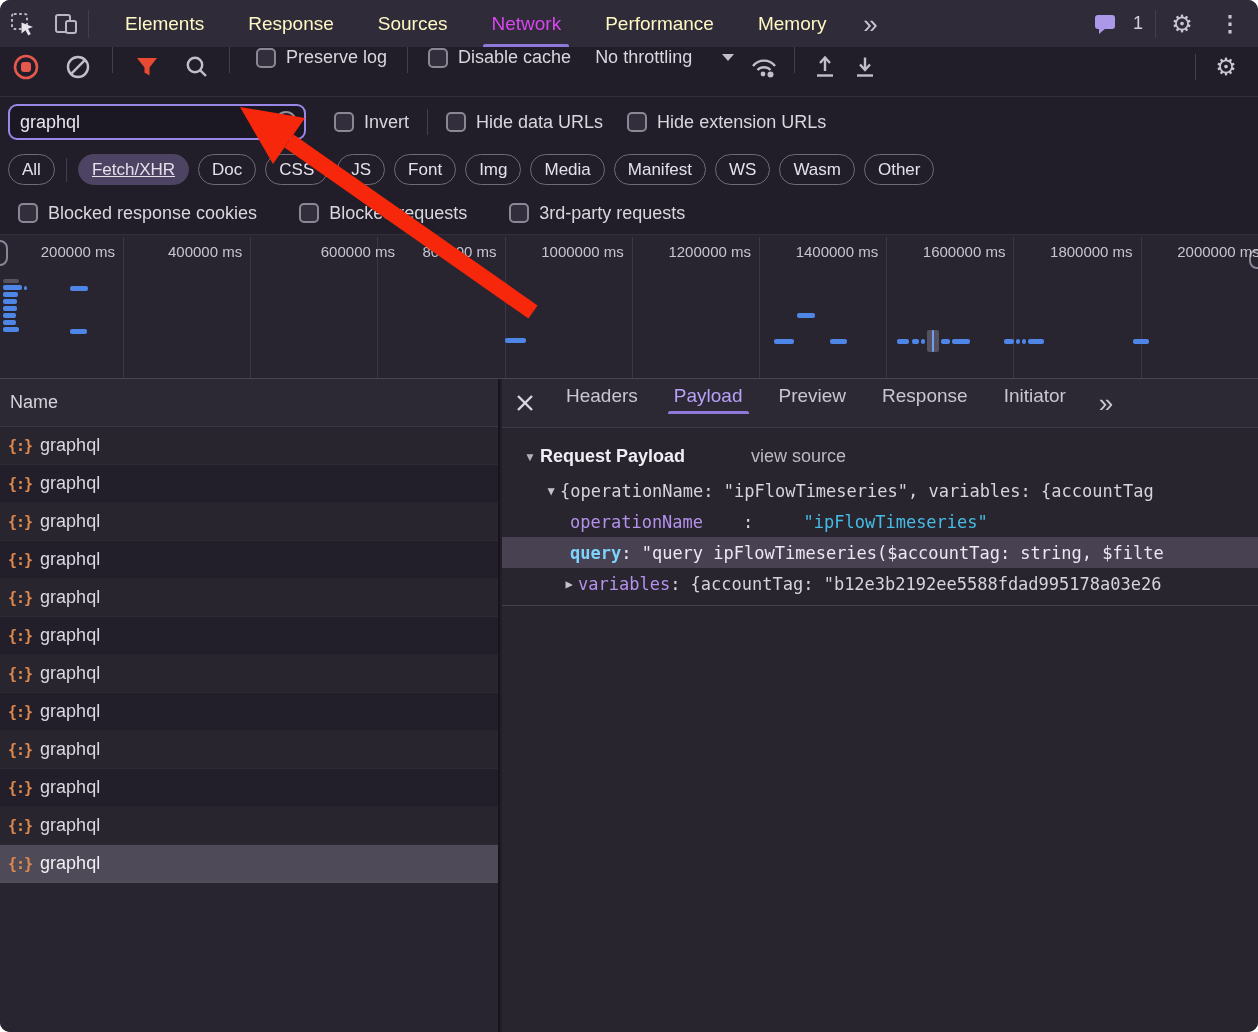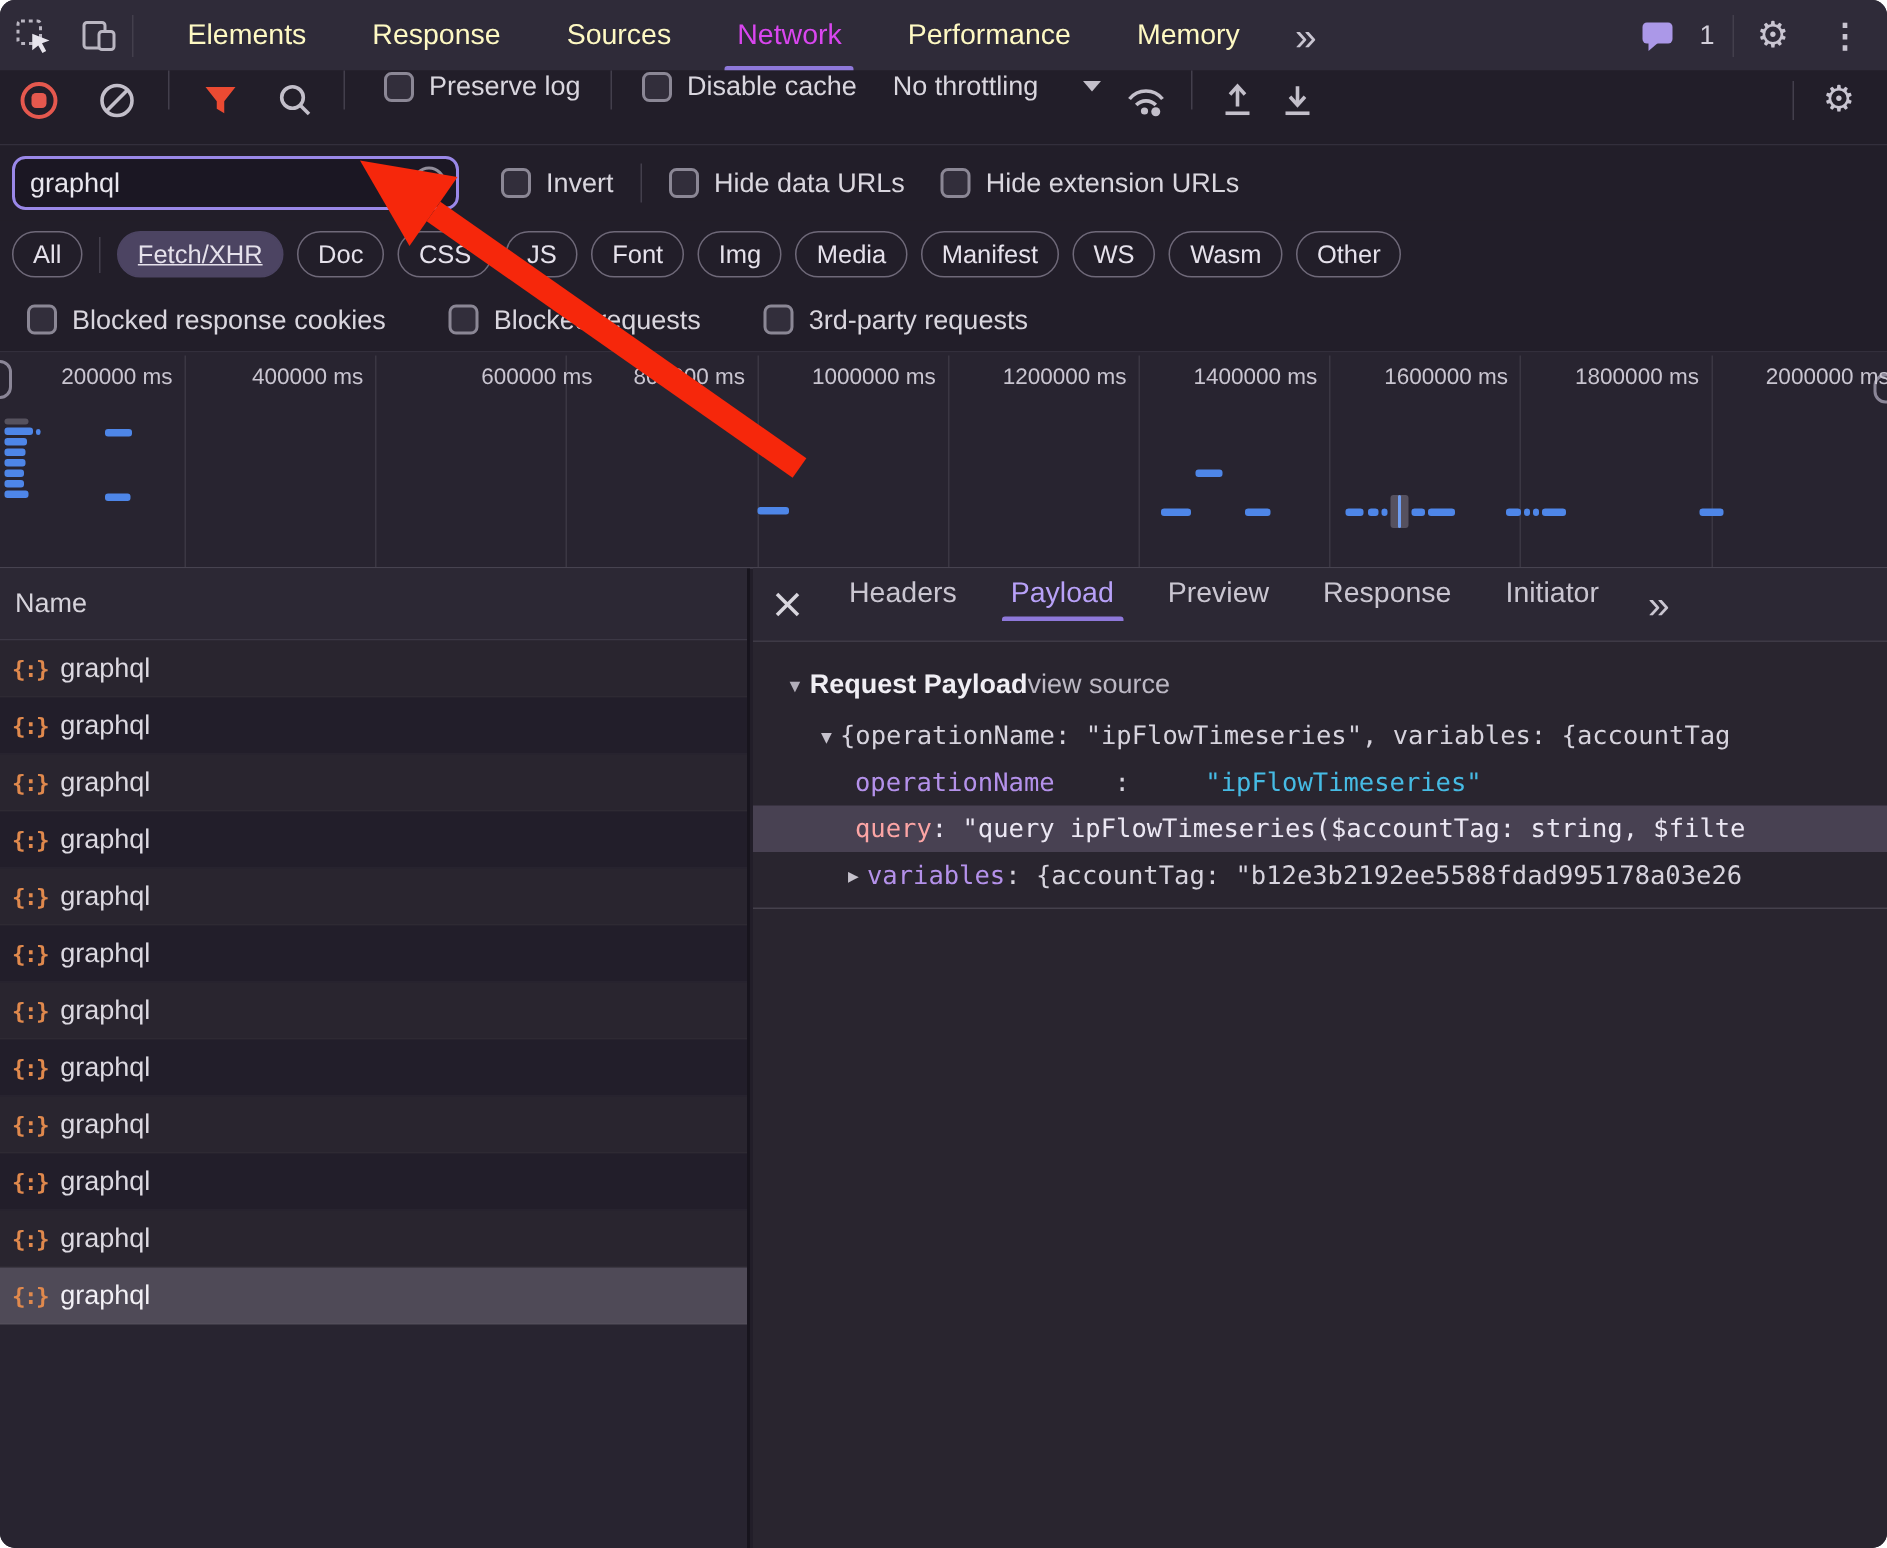--- a/index.html
+++ b/index.html
@@ -88,31 +88,31 @@
     display:flex; align-items:center; }
   #det-close { width:46px; height:49px; display:flex; align-items:center; justify-content:center; cursor:pointer; flex:none; }
   .det-tab { position:relative; height:35px; display:flex; align-items:center; padding:0 18px;
     font-size:19px; color:#cac6d1; cursor:pointer; }
   .det-tab.active { color:#b8a1f8; }
   .det-tab.active::after { content:""; position:absolute; left:12px; right:12px; bottom:0; height:3px; background:#8e78da; border-radius:2px 2px 0 0; }
 
   #payload-head { display:flex; align-items:center; padding:18px 0 8px 22px; }
   #payload-title { font-size:18px; font-weight:bold; color:#f0eef4; }
   .tri { font-size:12px; color:#b2aeba; margin-right:4px; }
-  #view-source { font-size:18px; color:#bcb8c4; cursor:pointer; }
+  #view-source { font-size:18px; color:#bcb8c4; margin-left:66px; cursor:pointer; }
 
   .payload-line { position:relative; height:31px; display:flex; align-items:center;
     font-family:"DejaVu Sans Mono", monospace; font-size:17px; white-space:pre; overflow:hidden; }
   .payload-line .arrow { font-size:12px; color:#c6c2cd; width:18px; flex:none; text-align:center; cursor:pointer; }
   .payload-line.hl { background:#484152; }
   .seg-plain { color:#d6d3dd; }
   .seg-key { color:#b491ea; }
   .seg-string { color:#46bbe4; }
   .hl .seg-plain { color:#ebe7f3; }
-  .hl .seg-key { color:#fca5a5; }
+  .hl .seg-key { color:#7dd3fc;font-weight:bold; }
   #payload-sep { height:1px; background:#45414c; margin-top:6px; }
 
   
   #arrow-svg { position:absolute; left:0; top:0; z-index:50; pointer-events:none; }
 </style>
 </head>
 <body>
 
 <div id="win">
 

